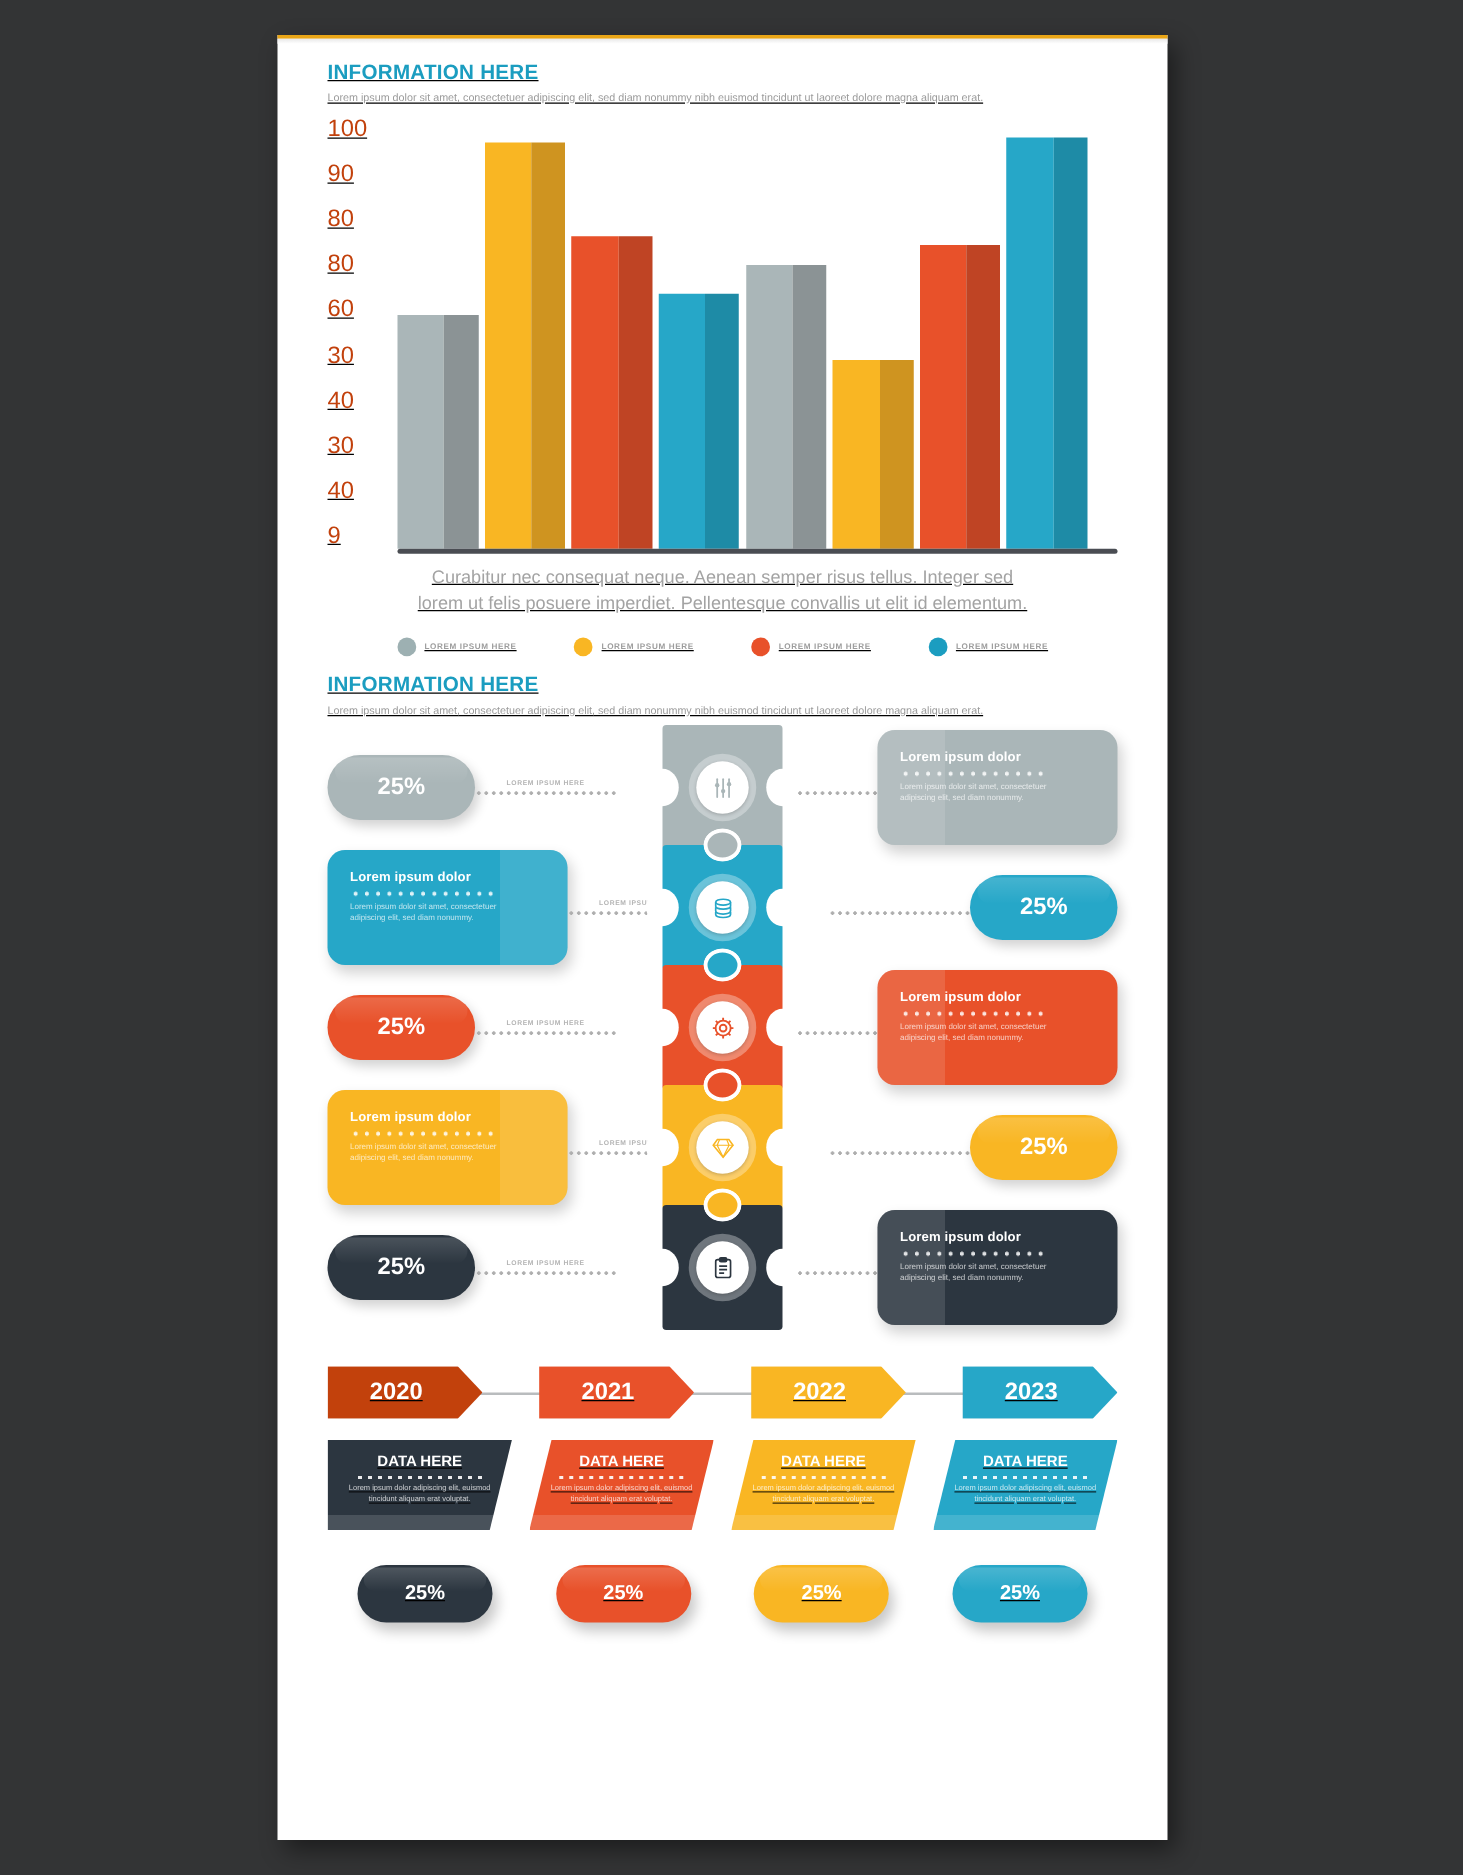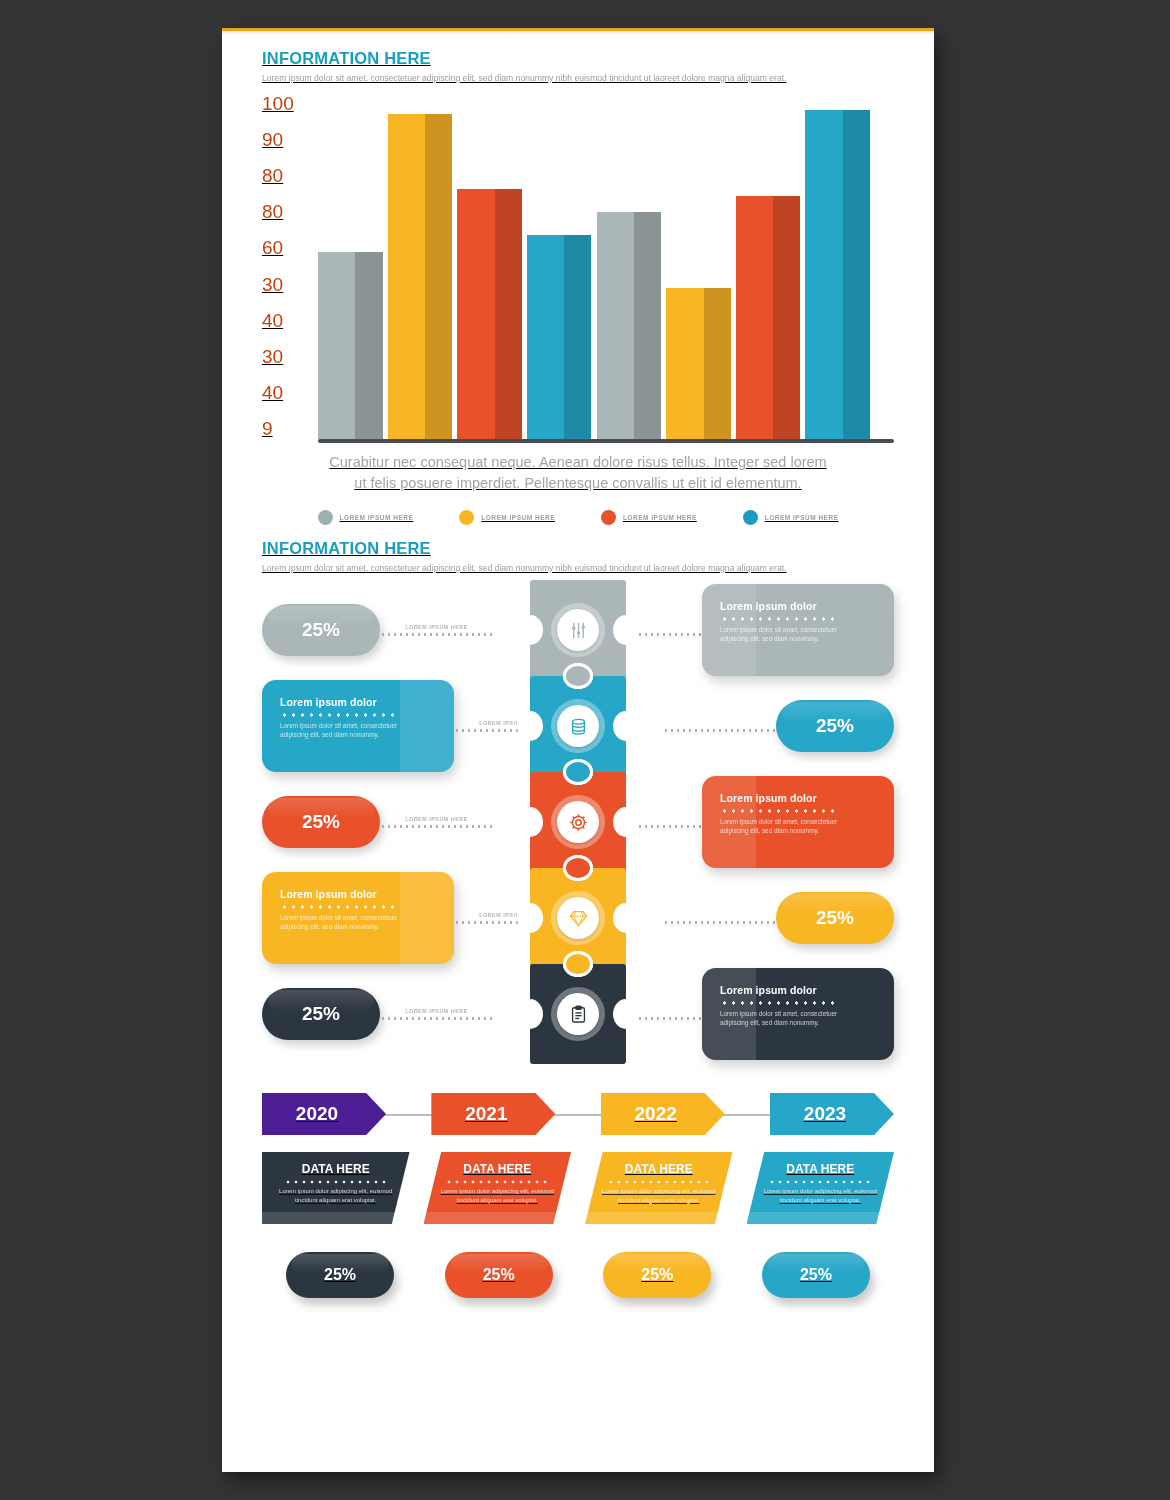--- a/index.html
+++ b/index.html
@@ -406,21 +406,21 @@
             </div>
             <div class="bar" style="height: 95.2381%;">
               <div class="lite" style="background: rgb(38, 167, 200);"></div>
               <div class="dark" style="background: rgb(30, 139, 166);"></div>
             </div>
           </div>
         <div class="baseline"></div>
       </div>
     </div>
 
-    <div class="caption">Curabitur nec consequat neque. Aenean dolore risus tellus. Integer sed lorem ut felis posuere imperdiet. Pellentesque convallis ut elit id elementum.</div>
+    <div class="caption">Curabitur nec consequat neque. Aenean semper risus tellus. Integer sed lorem ut felis posuere imperdiet. Pellentesque convallis ut elit id elementum.</div>
     <div class="legend">
         <div class="lg">
           <div class="dot" style="background: rgb(157, 176, 178);"></div>
           <div class="txt">LOREM IPSUM HERE</div>
         </div>
         <div class="lg">
           <div class="dot" style="background: rgb(249, 182, 35);"></div>
           <div class="txt">LOREM IPSUM HERE</div>
         </div>
         <div class="lg">
@@ -623,21 +623,21 @@
        </div>
      </div>
         </div>
       </div>
   </div>
 
   <div class="sect">
     <div class="timeline">
       <div class="tl-line"></div>
       <div class="tl-items">
-          <div class="tl-arrow" style="background: #4c1d95;">2020</div>
+          <div class="tl-arrow" style="background: #c2410c;">2020</div>
           <div class="tl-arrow" style="background: rgb(232, 81, 42);">2021</div>
           <div class="tl-arrow" style="background: rgb(249, 182, 35);">2022</div>
           <div class="tl-arrow" style="background: rgb(38, 167, 200);">2023</div>
         </div>
     </div>
 
     <div class="datarow">
         <div class="dtile t1" style="background: rgb(44, 54, 64);">
           <div class="dttl">DATA HERE</div>
      <div class="ddots"></div>

